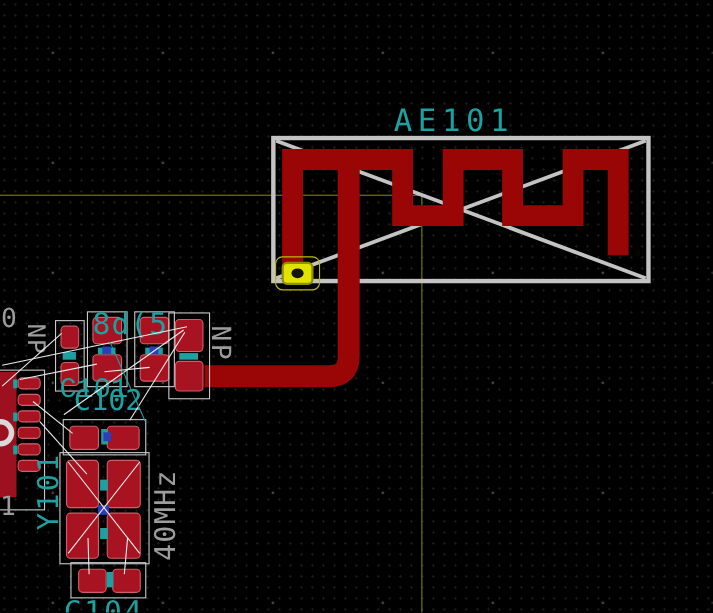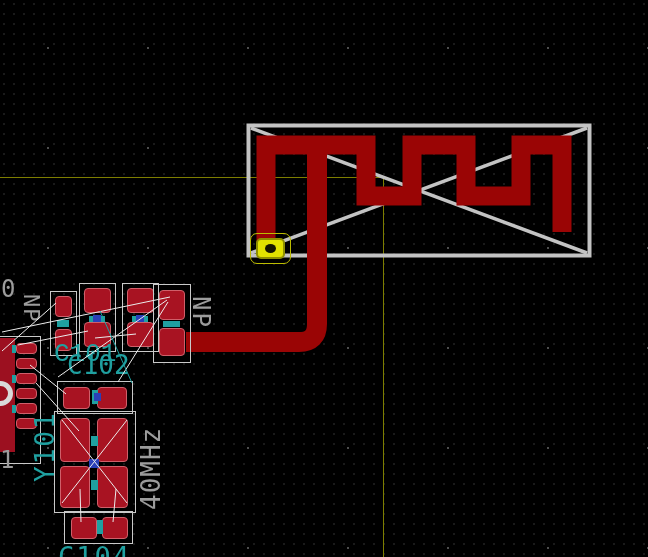--- a/index.html
+++ b/index.html
@@ -111,24 +111,26 @@
   <div class="pad" style="left:97px;top:466px;width:31px;height:42px;"></div>
   <div class="tick" style="left:91px;top:436px;width:7px;height:10px;"></div>
   <div class="tick" style="left:91px;top:480px;width:7px;height:10px;"></div>
   <div class="bluebit" style="left:89px;top:459px;width:10px;height:9px;"></div>
 
   <div class="box" style="left:64px;top:511px;width:69px;height:33px;"></div>
   <div class="pad" style="left:71px;top:517px;width:26px;height:22px;"></div>
   <div class="pad" style="left:102px;top:517px;width:26px;height:22px;"></div>
   <div class="tick" style="left:97px;top:520px;width:6px;height:14px;"></div>
 
+  <div class="tealtext" style="left:358px;top:93px;font-size:28px;letter-spacing:5px;">AE101</div>
 
   <div class="graytext rot-cw" style="left:215px;top:296px;font-size:24px;letter-spacing:2px;">NP</div>
   <div class="graytext rot-cw" style="left:44px;top:294px;font-size:22px;letter-spacing:1px;">NP</div>
 
+  <div class="tealtext" style="left:84px;top:280px;font-size:27px;letter-spacing:1px;">8d(5</div>
 
   <div class="tealtext" style="left:54px;top:339px;font-size:26px;font-family:Liberation Mono, monospace;">C101</div>
   <div class="tealtext" style="left:67px;top:350px;font-size:26px;">C102</div>
 
   <div class="tealtext rot-ccw" style="left:30px;top:482px;font-size:26px;letter-spacing:2px;">Y101</div>
   <div class="graytext rot-ccw" style="left:136px;top:510px;font-size:26px;letter-spacing:1px;">40MHz</div>
 
   <div class="tealtext" style="left:58px;top:541px;font-size:27px;letter-spacing:2px;">C104</div>
 
   <div class="graytext" style="left:1px;top:275px;font-size:24px;">0</div>

